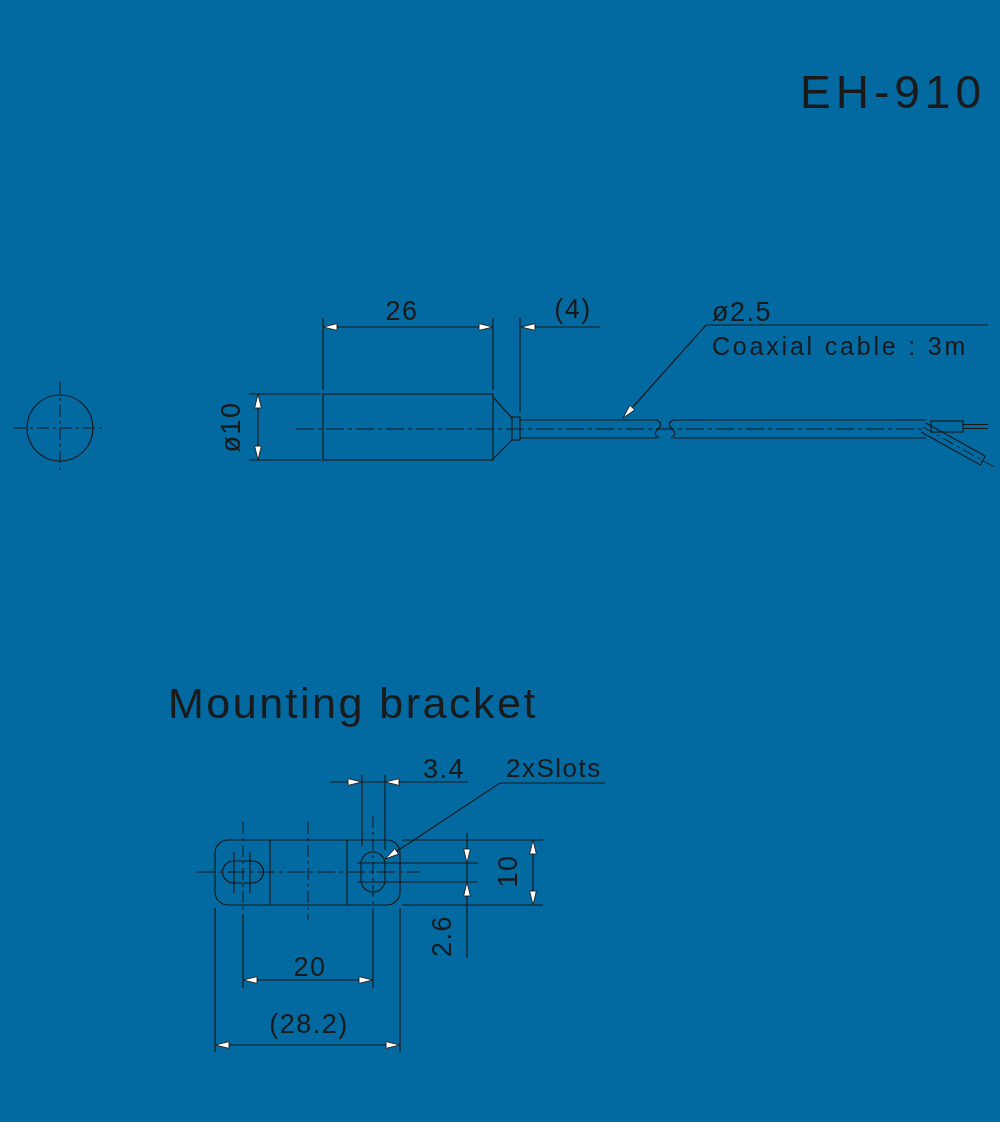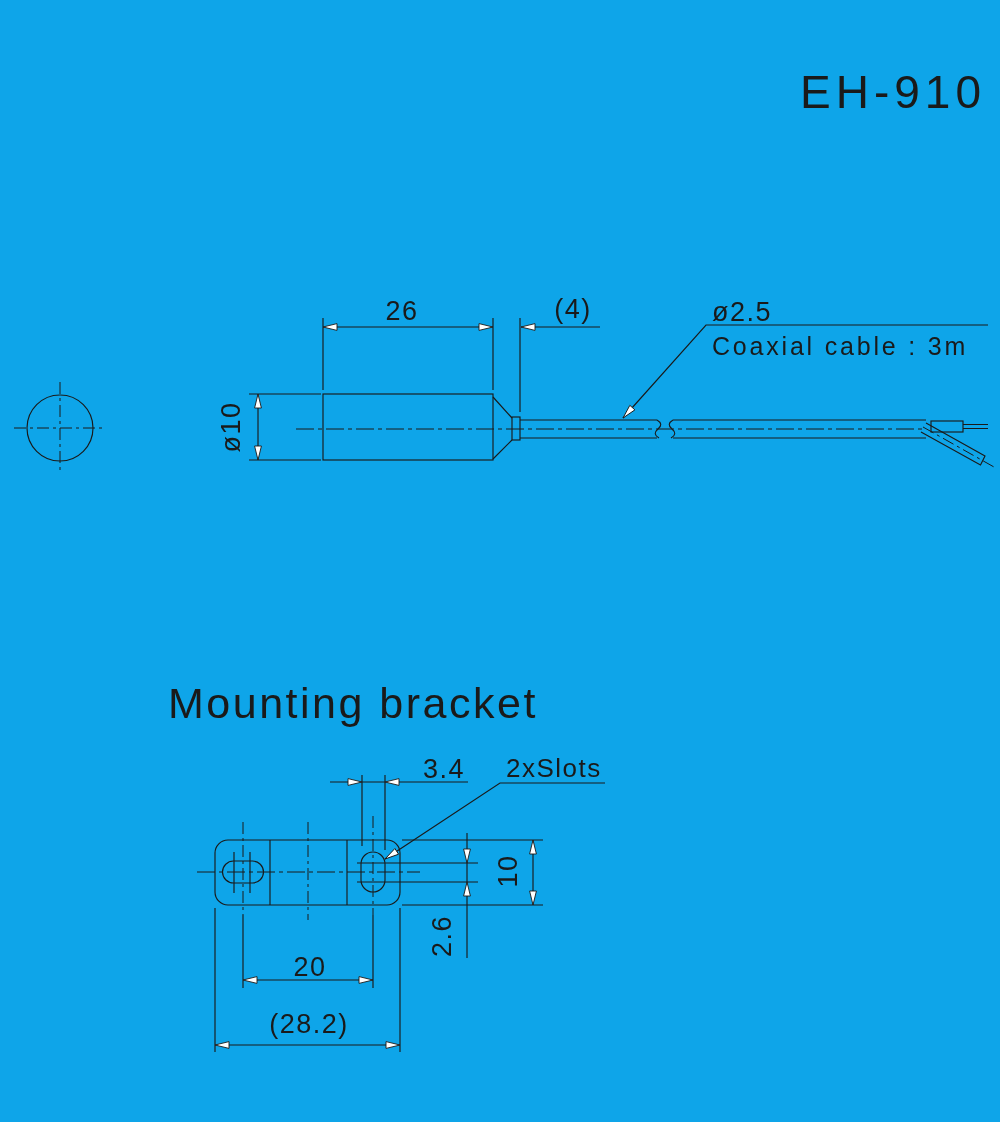--- a/index.html
+++ b/index.html
@@ -1,16 +1,16 @@
 <!DOCTYPE html>
 <html><head>
 <meta charset="utf-8">
 <style>
   html,body{margin:0;padding:0;background:#ffffff;}
-  .canvas{position:relative;width:1000px;height:1122px;background:#0ea5e9;overflow:hidden;
+  .canvas{position:relative;width:1000px;height:1122px;background:#0369a1;overflow:hidden;
           font-family:"Liberation Sans", sans-serif;}
   svg{display:block;}
   .ln{stroke:#1a1a1a;stroke-width:1.15;fill:none;}
   .cl{stroke:#1a1a1a;stroke-width:1;fill:none;stroke-dasharray:18 4 4 4;}
   .cl2{stroke:#1a1a1a;stroke-width:1;fill:none;stroke-dasharray:12 4 3 4;}
   .arr{fill:#ffffff;stroke:#1a1a1a;stroke-width:0.9;}
   text{fill:#1a1a1a;stroke:none;}
   .t-title{font-size:46px;letter-spacing:5px;}
   .t-sect{font-size:43px;letter-spacing:2.5px;}
   .t-dim{font-size:27px;letter-spacing:1.5px;}

